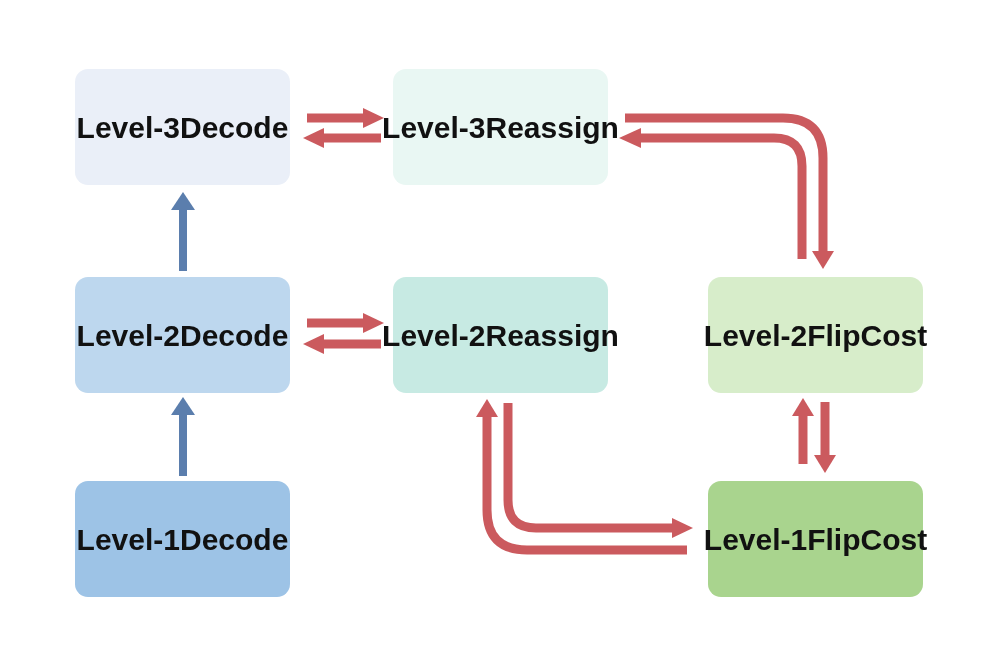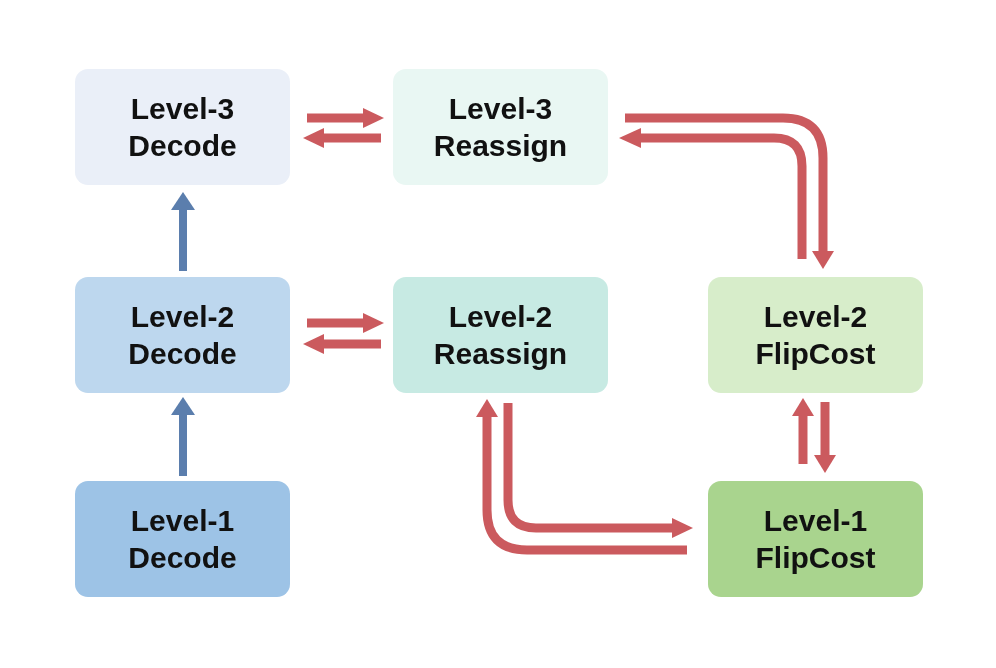--- a/index.html
+++ b/index.html
@@ -21,21 +21,20 @@
     top: 0;
     width: 996px;
     height: 668px;
   }
   .node {
     position: absolute;
     width: 215px;
     height: 116px;
     border-radius: 13px;
     display: flex;
-    flex-direction: column;
     align-items: center;
     justify-content: center;
     text-align: center;
   }
   .node .line {
     font-size: 30px;
     font-weight: bold;
     line-height: 37px;
     color: #111111;
     white-space: nowrap;

